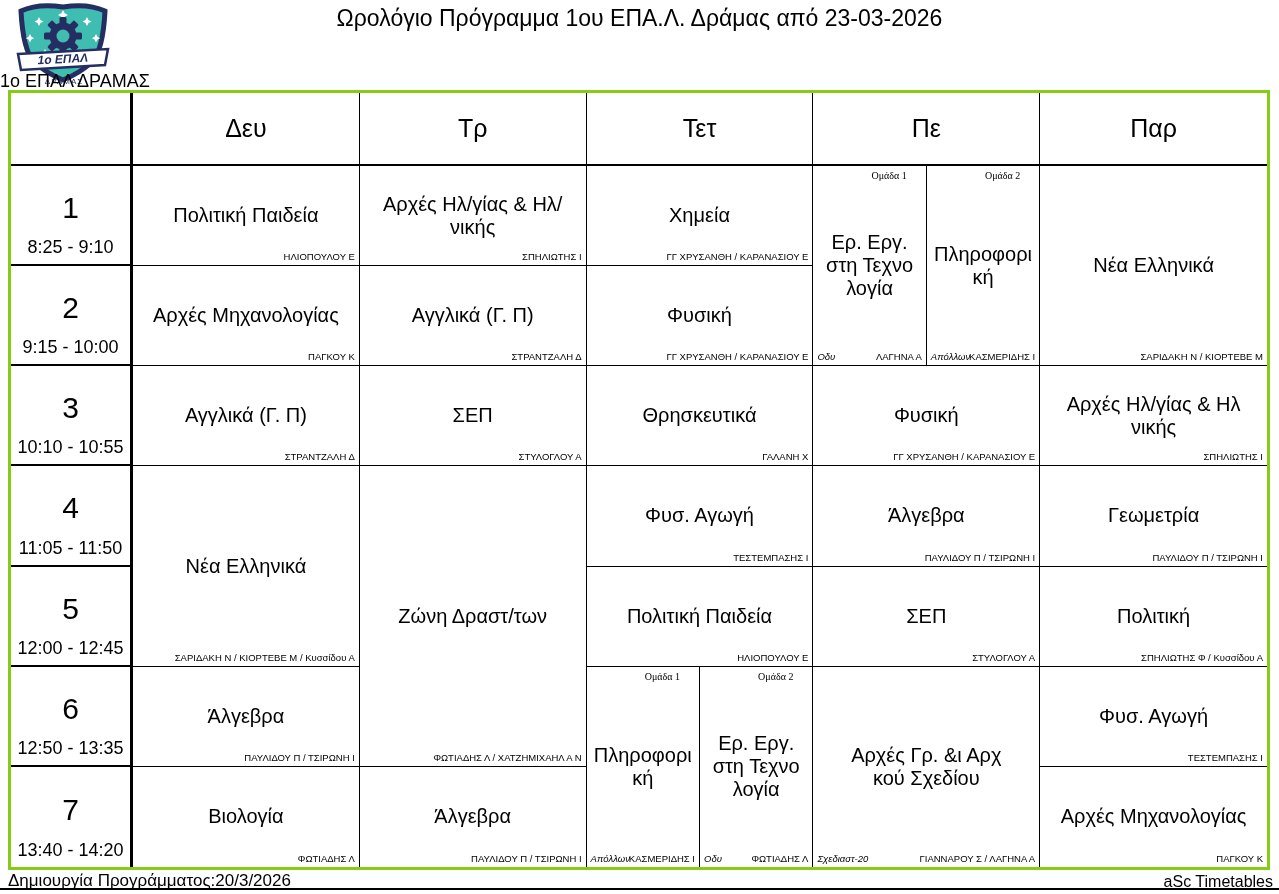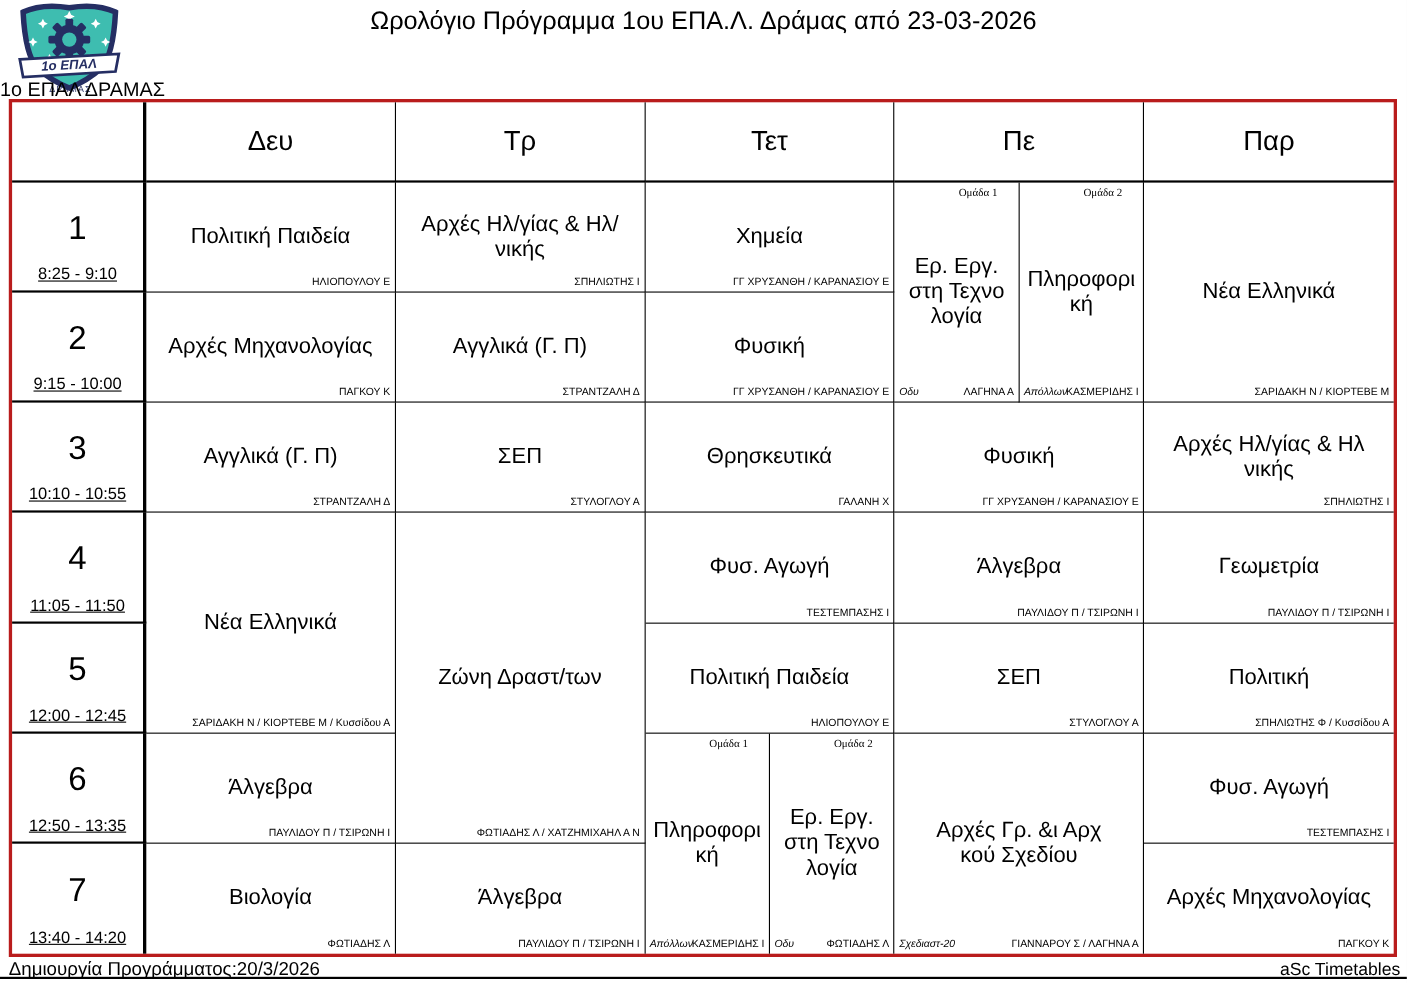--- a/index.html
+++ b/index.html
@@ -7,35 +7,35 @@
   .page { position:relative; width:1279px; height:894px; background:#ffffff; color:#000;
           font-family:"Liberation Sans", sans-serif; overflow:hidden; }
 
   .title { position:absolute; top:5px; left:0; right:0; text-align:center; font-size:23px; }
   .class-name { position:absolute; top:27px; left:0; right:0; text-align:center; font-size:42px; }
   .school-name { position:absolute; top:71px; left:0; right:0; font-size:18px; }
 
   .logo { position:absolute; left:8px; top:2px; width:110px; height:84px; }
 
   .grid { position:absolute; left:8px; top:90px; width:1262px; height:780px;
-          border:3px solid #b91c1c; display:grid;
+          border:3px solid #84cc16; display:grid;
           grid-template-columns:122px repeat(10, 1fr);
           grid-template-rows:73px repeat(7, 1fr); }
 
   .cell { position:relative; border-right:1px solid #000; border-bottom:1px solid #000;
           display:flex; align-items:center; justify-content:center; padding:3px; }
   .cell.no-r { border-right:none; }
   .cell.no-b { border-bottom:none; }
 
   .corner { border-right-width:3px; border-bottom-width:2px; }
   .day-h  { font-size:25px; border-bottom-width:2px; }
 
   .time-cell { border-right-width:3px; border-bottom-width:2px; flex-direction:column; }
   .pnum  { font-size:30px; margin-top:-14px; }
-  .ptime { position:absolute; bottom:6px; left:0; right:0; text-align:center; font-size:15px;text-decoration:underline; }
+  .ptime { position:absolute; bottom:6px; left:0; right:0; text-align:center; font-size:18px; }
 
   .subject { text-align:center; font-size:20px; line-height:1.15; white-space:pre-line; }
   .teacher { position:absolute; right:4px; bottom:3px; font-size:9.5px; white-space:nowrap; }
   .room    { position:absolute; left:4px;  bottom:3px; font-size:9.5px; font-style:italic; white-space:nowrap; }
   .group   { position:absolute; right:19px; top:4px; font-size:10px; white-space:nowrap;font-family:Liberation Serif, serif; }
 
   .footer-left  { position:absolute; left:8px;  top:871px; font-size:17px; }
   .footer-right { position:absolute; right:6px; top:873px; font-size:16px; }
   .bottom-rule  { position:absolute; left:0; right:0; top:888px; height:2px; background:#000; }
 </style>

